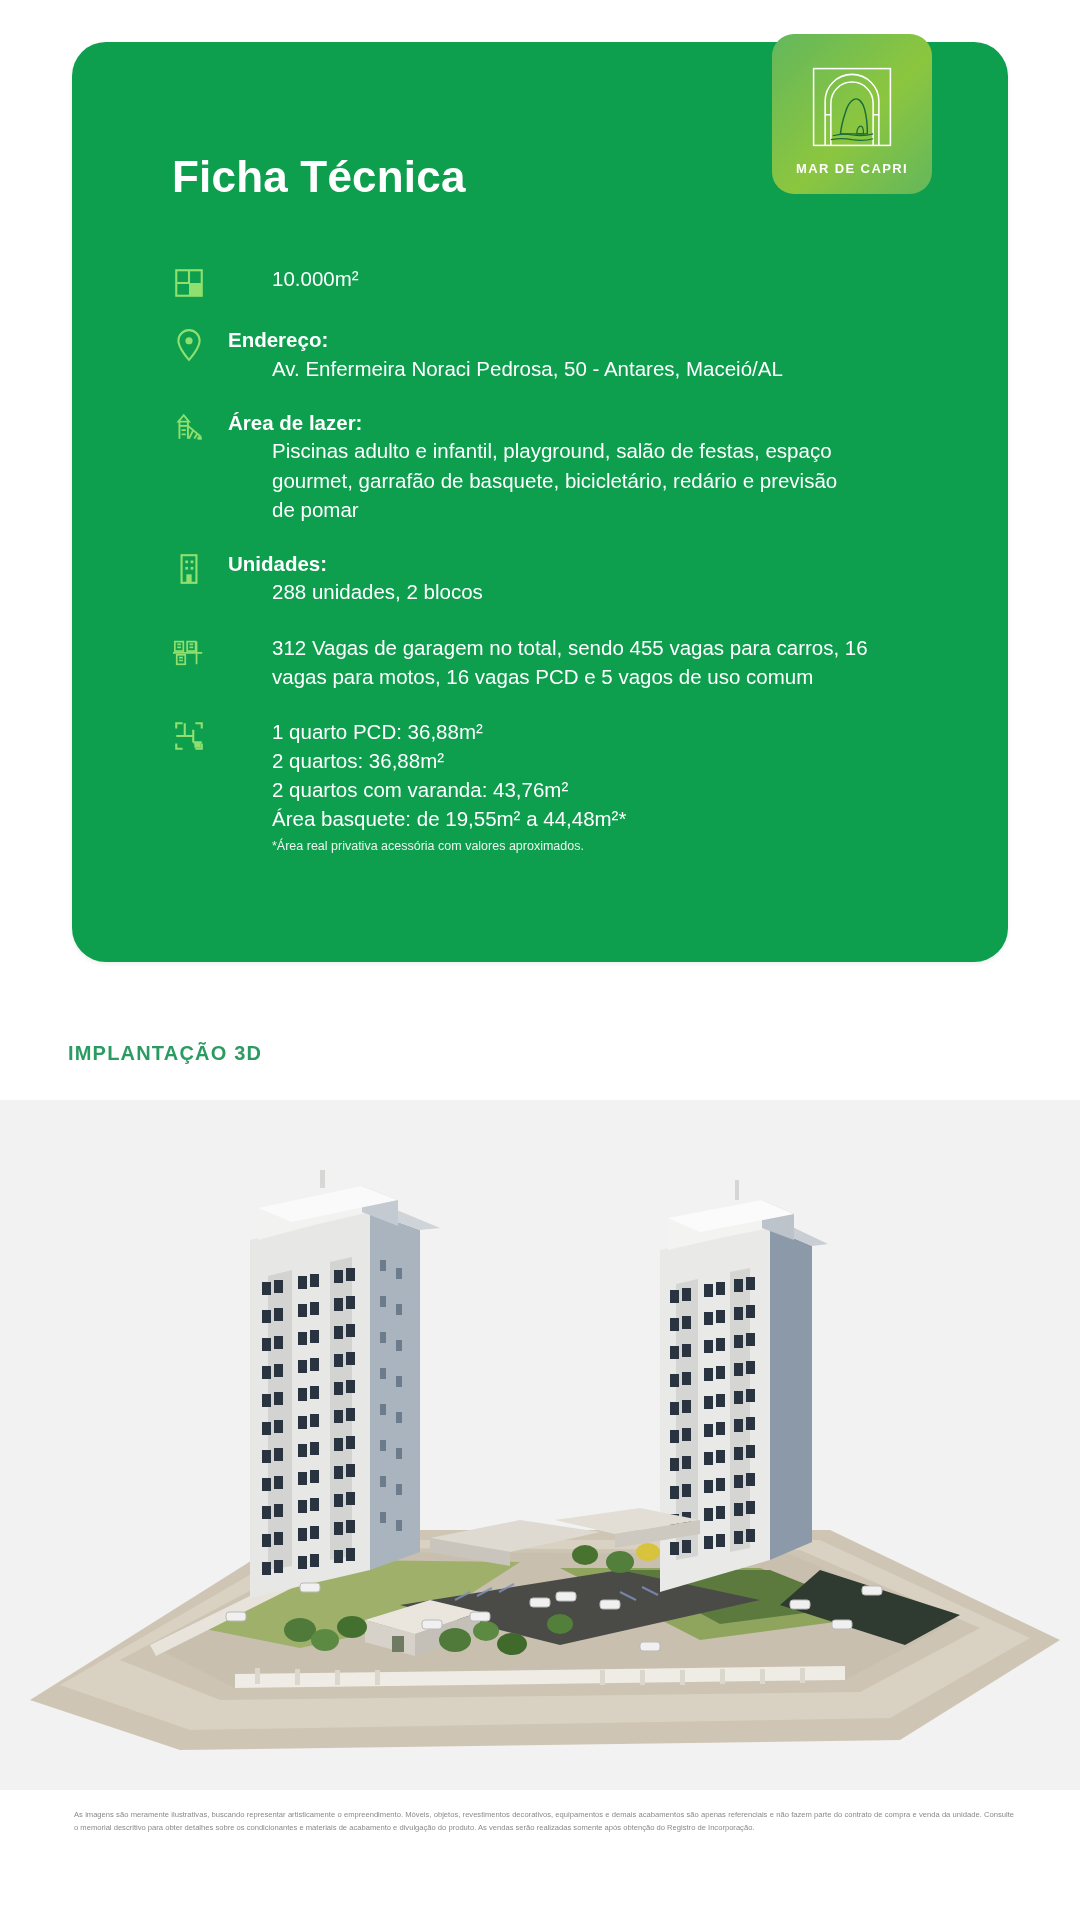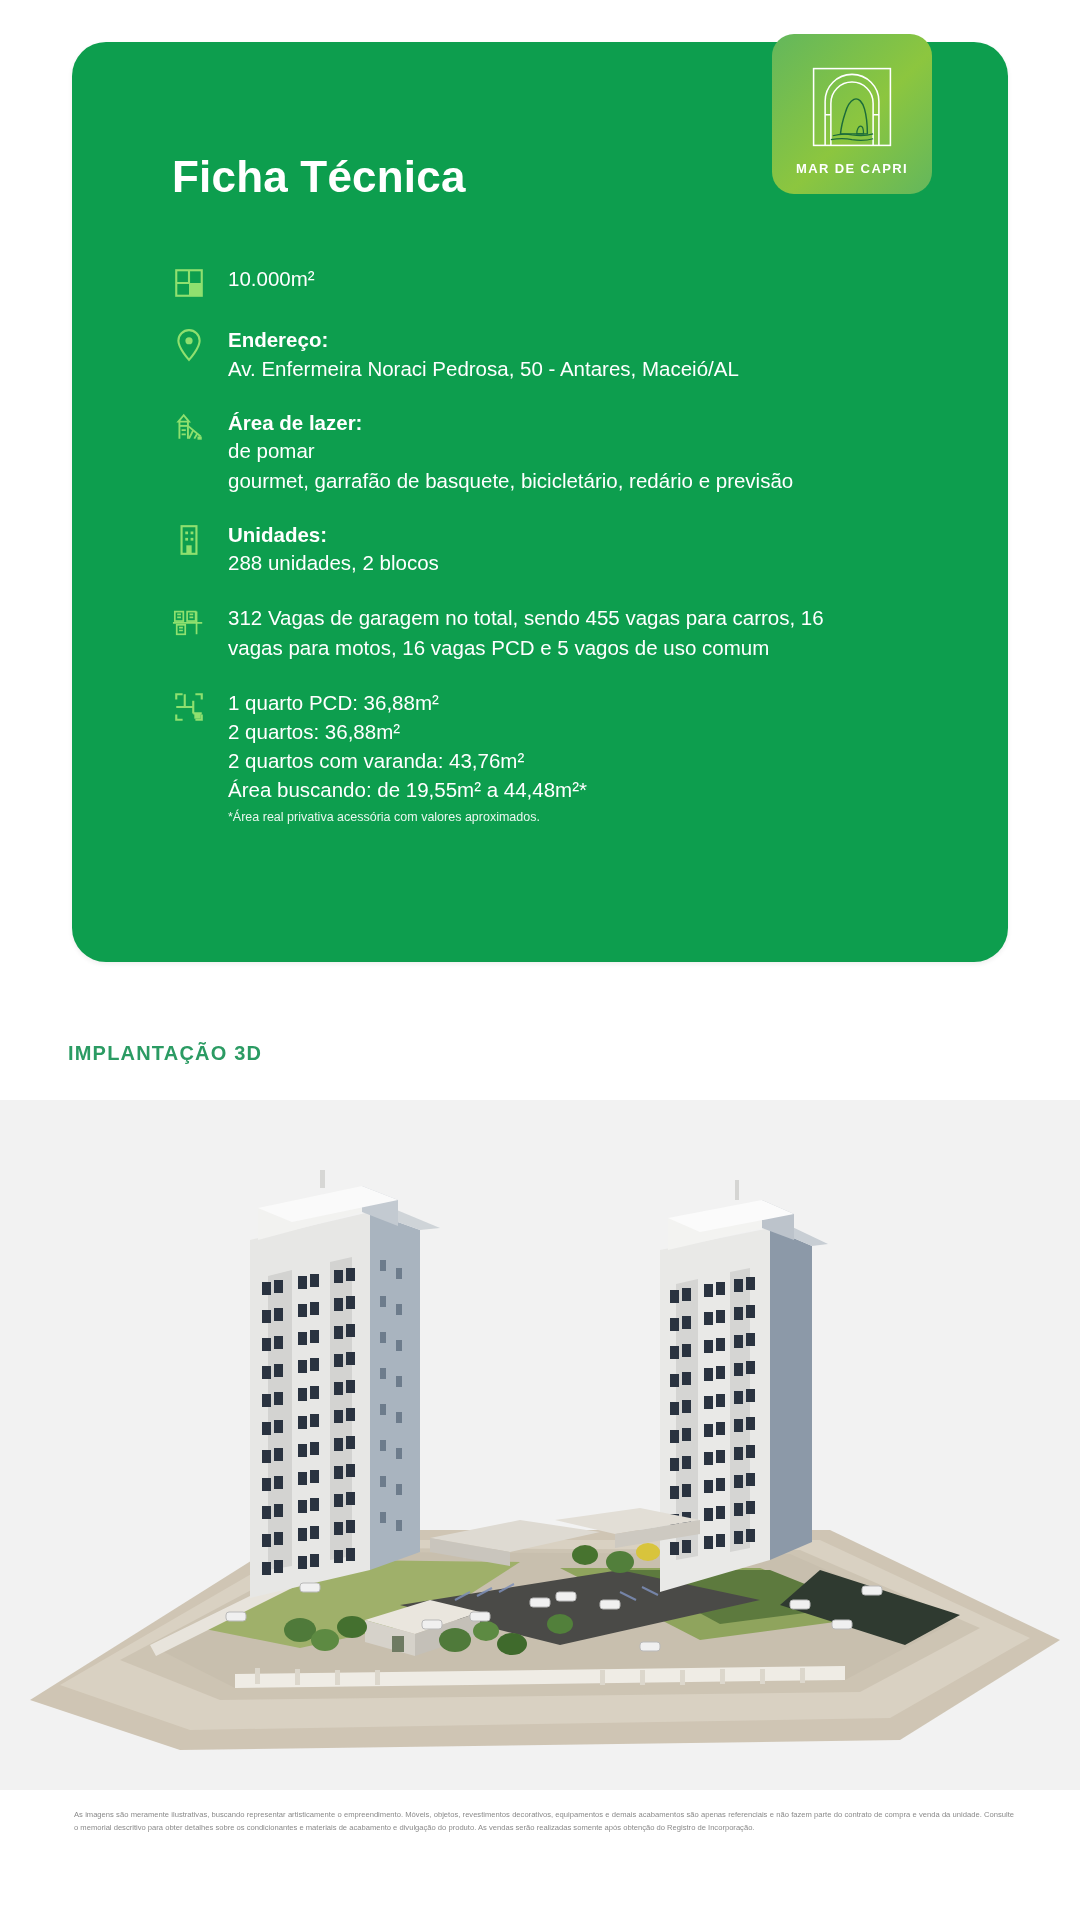--- a/index.html
+++ b/index.html
@@ -69,20 +69,21 @@
     font-size: 20.5px;
     font-weight: 700;
     color: #ffffff;
     line-height: 1.35;
   }
   .spec-value {
     font-size: 20.5px;
     font-weight: 400;
     color: #ffffff;
     line-height: 1.42;
+    margin-left: 44px;
   }
   .spec-value .ln { display: block; }
   .spec-note {
     display: block;
     margin-top: 5px;
     font-size: 12.5px;
     color: #e9f7ee;
     font-weight: 400;
   }
 
@@ -184,22 +185,23 @@
             <path d="M7 14 H15"></path>
             <path d="M15 14 L27 24"></path>
             <path d="M20 18 L16 26 M24 21 L21 26"></path>
             <path d="M24 24 H28 V27 H24 Z" fill="#8fe06f" stroke="none"></path>
             <path d="M9 18 H13 M9 22 H13"></path>
           </svg>
         </div>
         <div class="spec-body">
           <div class="spec-label">Área de lazer:</div>
           <div class="spec-value">
+            <span class="ln">Piscinas adulto e infantil, playground, salão de festas, espaço</span>
+            <span class="ln">gourmet, garrafão de basquete, bicicletário, redário e previsão</span>
             <span class="ln">de pomar</span>
-            <span class="ln">gourmet, garrafão de basquete, bicicletário, redário e previsão</span>
           </div>
         </div>
       </div>
 
       <div class="spec-row">
         <div class="spec-icon">
           <svg viewBox="0 0 32 32" fill="none" stroke="#8fe06f" stroke-width="2">
             <rect x="9" y="3" width="14" height="26"></rect>
             <rect x="12.5" y="8" width="2.6" height="2.6" fill="#8fe06f" stroke="none"></rect>
             <rect x="17.5" y="8" width="2.6" height="2.6" fill="#8fe06f" stroke="none"></rect>
@@ -240,21 +242,21 @@
             <path d="M4 9 V4 H10 M22 4 H28 V9 M28 23 V28 H22 M10 28 H4 V23"></path>
             <path d="M4 16 H12 V4 M12 16 H20 M20 10 V22 M20 22 H28"></path>
             <rect x="21" y="22" width="6" height="5" fill="#8fe06f" stroke="none"></rect>
           </svg>
         </div>
         <div class="spec-body">
           <div class="spec-value">
             <span class="ln">1 quarto PCD: 36,88m²</span>
             <span class="ln">2 quartos: 36,88m²</span>
             <span class="ln">2 quartos com varanda: 43,76m²</span>
-            <span class="ln">Área buscando: de 19,55m² a 44,48m²*</span>
+            <span class="ln">Área basquete: de 19,55m² a 44,48m²*</span>
             <span class="spec-note">*Área real privativa acessória com valores aproximados.</span>
           </div>
         </div>
       </div>
 
     </div>
   </div>
 
   <h2 class="section-heading">IMPLANTAÇÃO 3D</h2>
 

